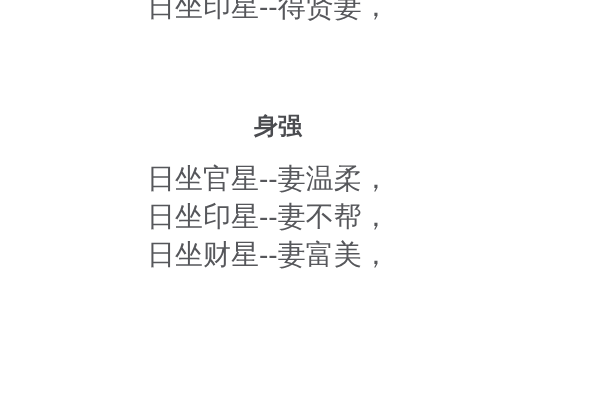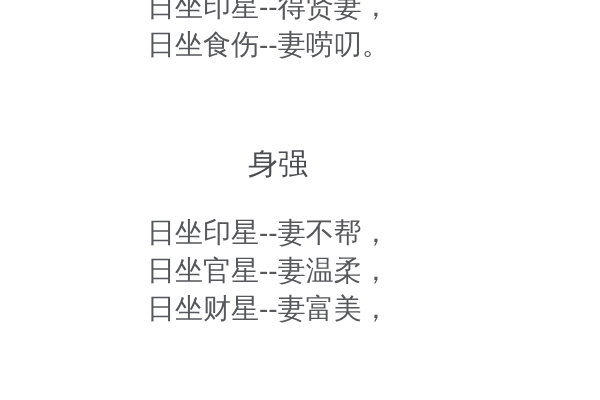--- a/index.html
+++ b/index.html
@@ -24,41 +24,40 @@
     margin: 0;
     padding: 0;
     font-size: 28px;
     line-height: 38px;
     font-weight: 400;
     color: #56575b;
     white-space: nowrap;
     letter-spacing: 0;
   }
   .section-heading {
-    margin: 76px 0 26px 0;
+    margin: 76px 0 10px 0;
     padding: 0;
-    font-size: 30px;
+    font-size: 24px;
     line-height: 48px;
-    font-weight: 400;
+    font-weight: 700;
     color: #4b4c50;
     text-align: center;
     white-space: nowrap;
   }
 </style>
 </head>
 <body>
 
 <div class="text-block">
 
   <section>
     <p class="line">日坐印星--得贤妻，</p>
-    <p class="line">日坐食伤--妻唠叨。</p>
   </section>
 
   <h2 class="section-heading">身强</h2>
 
   <section>
+    <p class="line">日坐官星--妻温柔，</p>
     <p class="line">日坐印星--妻不帮，</p>
-    <p class="line">日坐官星--妻温柔，</p>
     <p class="line">日坐财星--妻富美，</p>
   </section>
 
 </div>
 
 </body></html>

